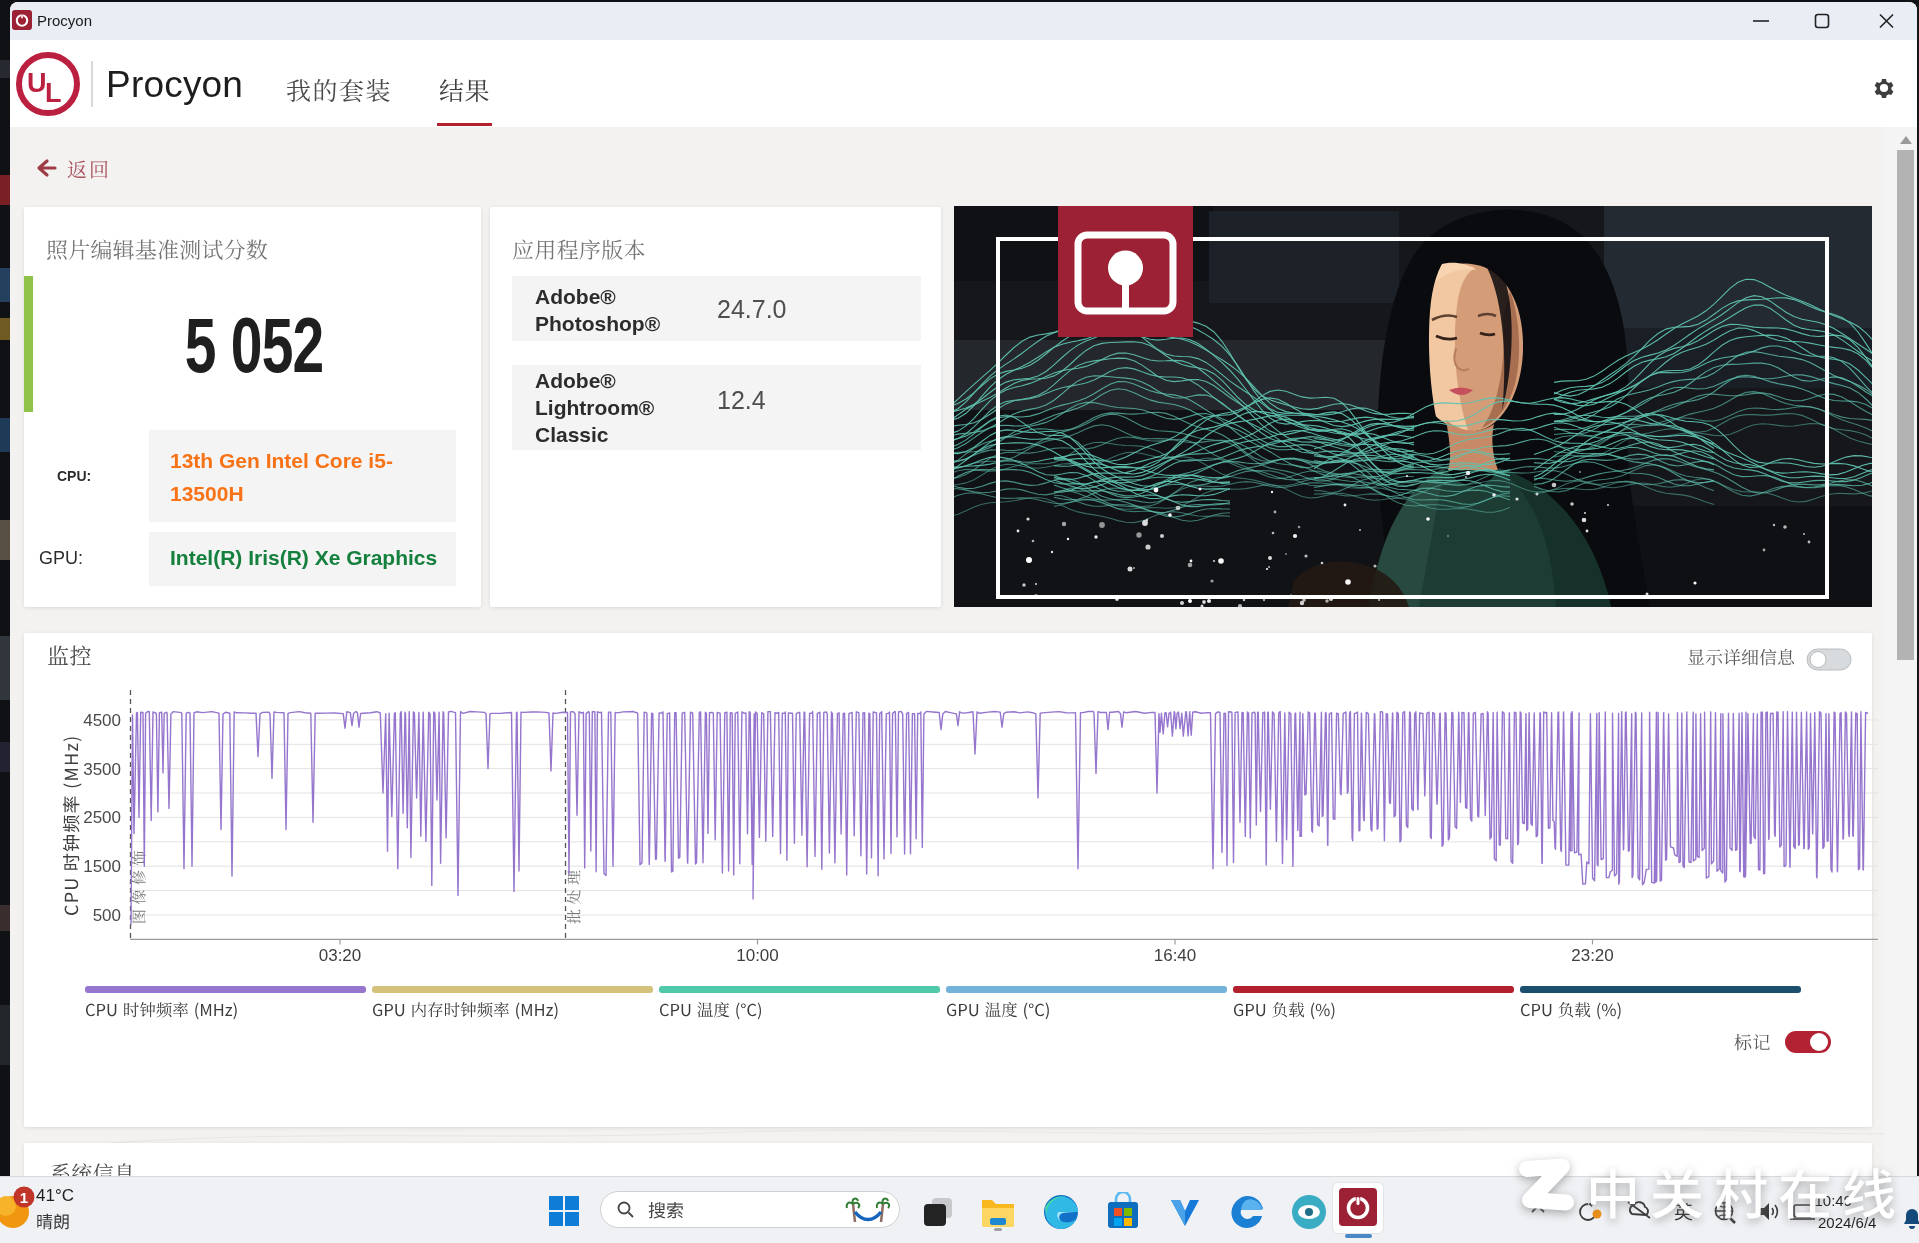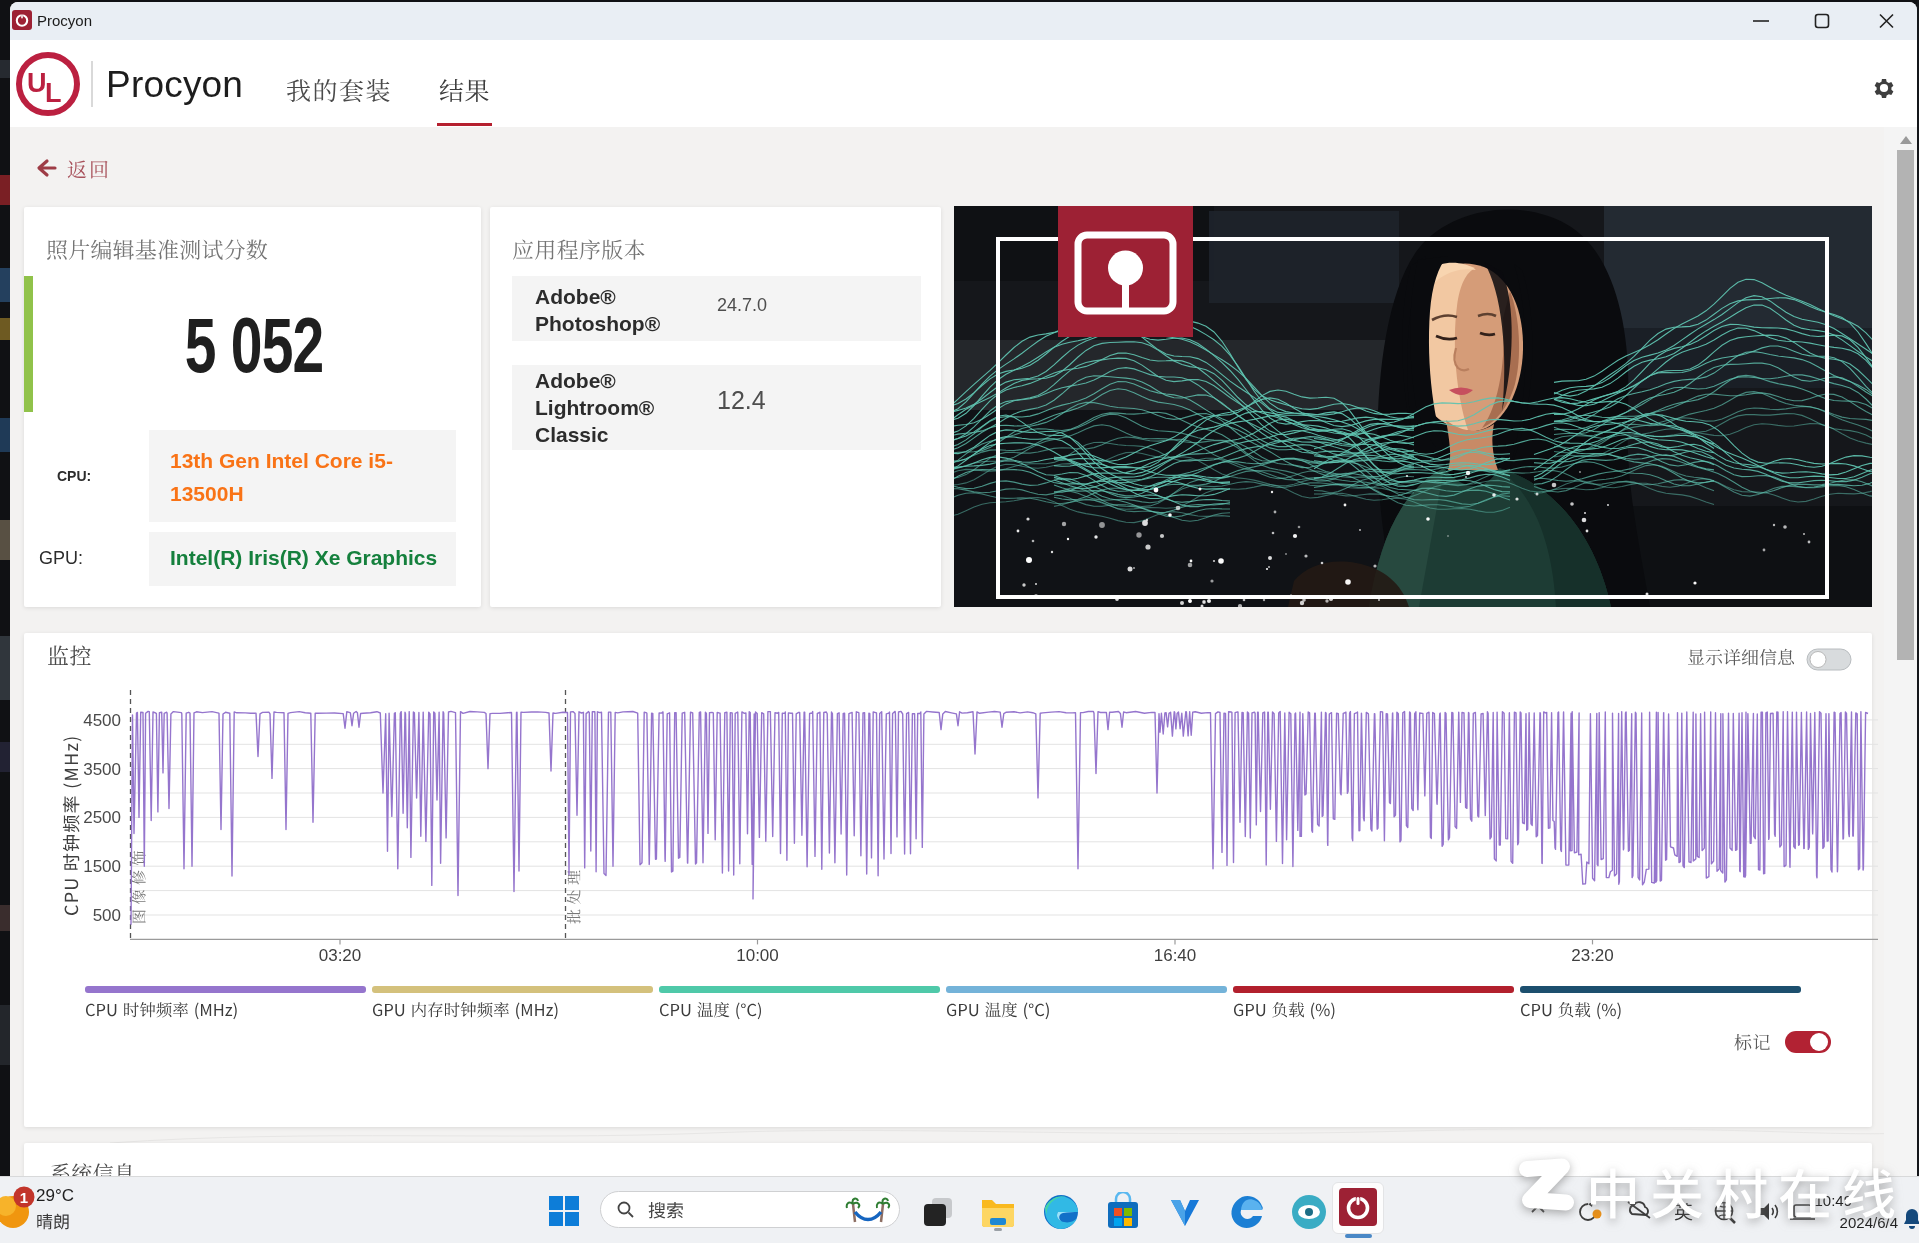--- a/index.html
+++ b/index.html
@@ -63,21 +63,21 @@
 <div class="abs" style="left:170px;top:444px;width:280px;font-size:21px;font-weight:bold;color:#f97316;line-height:33px">13th Gen Intel Core i5-13500H</div>
 <div class="abs" style="left:39px;top:548px;font-size:18px;font-weight:normal;color:#2c2c2c">GPU:</div>
 <div class="graybox" style="left:149px;top:532px;width:307px;height:54px"></div>
 <div class="abs" style="left:170px;top:546px;font-size:21px;font-weight:bold;color:#15803d">Intel(R) Iris(R) Xe Graphics</div>
 <div class="card" style="left:490px;top:207px;width:451px;height:400px"></div>
 <svg class="abs" style="left:490px;top:207px" width="451" height="80" viewBox="0 0 451 80">
     <path transform="translate(22.0,51.0)" d="M10.5 -12.3 10.1 -12.1C11.1 -10.1 12.2 -7.1 12.1 -4.8C13.6 -3.2 14.9 -7.5 10.5 -12.3ZM6.5 -11.2 6.2 -11.0C7.2 -8.9 8.3 -5.7 8.2 -3.3C9.7 -1.7 11.1 -6.2 6.5 -11.2ZM10.0 -18.6 9.8 -18.4C10.6 -17.7 11.8 -16.4 12.2 -15.3C13.7 -14.4 14.7 -17.4 10.0 -18.6ZM19.5 -11.6 17.1 -12.5C16.4 -9.3 14.9 -4.0 13.5 -0.2H4.2L4.4 0.5H20.2C20.5 0.5 20.7 0.4 20.8 0.1C20.1 -0.6 18.9 -1.5 18.9 -1.5L17.8 -0.2H13.9C15.9 -3.8 17.8 -8.4 18.7 -11.3C19.2 -11.3 19.4 -11.4 19.5 -11.6ZM19.1 -16.4 18.0 -15.0H5.1L3.4 -15.8V-9.4C3.4 -5.5 3.2 -1.6 0.9 1.5L1.2 1.7C4.6 -1.3 4.8 -5.8 4.8 -9.4V-14.4H20.5C20.8 -14.4 21.1 -14.5 21.1 -14.7C20.3 -15.4 19.1 -16.4 19.1 -16.4Z M27.4 -11.1H32.7V-6.4H27.3C27.4 -7.7 27.4 -9.0 27.4 -10.2ZM27.4 -11.7V-16.2H32.7V-11.7ZM26.0 -16.9V-10.1C26.0 -5.9 25.7 -1.8 23.1 1.5L23.5 1.7C25.8 -0.4 26.8 -3.1 27.2 -5.8H32.7V1.5H32.9C33.6 1.5 34.1 1.2 34.1 1.1V-5.8H39.8V-0.6C39.8 -0.3 39.7 -0.1 39.2 -0.1C38.8 -0.1 36.4 -0.3 36.4 -0.3V0.0C37.4 0.2 38.0 0.4 38.4 0.6C38.7 0.8 38.8 1.2 38.8 1.6C41.0 1.4 41.2 0.7 41.2 -0.5V-15.9C41.7 -16.0 42.1 -16.2 42.3 -16.4L40.3 -17.8L39.5 -16.9H27.7L26.0 -17.6ZM39.8 -11.1V-6.4H34.1V-11.1ZM39.8 -11.7H34.1V-16.2H39.8Z M52.3 0.3 52.4 0.9H65.5C65.8 0.9 66.0 0.8 66.1 0.6C65.4 -0.1 64.2 -1.0 64.2 -1.0L63.2 0.3H59.9V-3.6H64.5C64.8 -3.6 65.0 -3.7 65.1 -3.9C64.4 -4.6 63.3 -5.4 63.3 -5.4L62.3 -4.2H59.9V-7.6H64.9C65.2 -7.6 65.4 -7.7 65.4 -8.0C64.7 -8.6 63.6 -9.5 63.6 -9.5L62.6 -8.2H53.5L53.7 -7.6H58.4V-4.2H53.7L53.9 -3.6H58.4V0.3ZM54.5 -16.9V-9.9H54.7C55.3 -9.9 55.9 -10.2 55.9 -10.3V-11.0H62.6V-10.1H62.8C63.3 -10.1 64.0 -10.5 64.0 -10.6V-16.1C64.4 -16.1 64.7 -16.3 64.8 -16.5L63.1 -17.8L62.4 -16.9H56.0L54.5 -17.6ZM55.9 -11.7V-16.3H62.6V-11.7ZM51.9 -18.4C50.6 -17.5 47.8 -16.2 45.5 -15.6L45.6 -15.2C46.8 -15.3 48.0 -15.6 49.1 -15.8V-12.0H45.5L45.7 -11.4H48.9C48.2 -8.4 47.0 -5.3 45.3 -3.1L45.5 -2.8C47.0 -4.2 48.2 -5.8 49.1 -7.7V1.7H49.4C50.0 1.7 50.5 1.3 50.5 1.2V-9.5C51.3 -8.7 52.0 -7.6 52.3 -6.7C53.6 -5.7 54.7 -8.4 50.5 -10.1V-11.4H53.4C53.7 -11.4 54.0 -11.5 54.0 -11.7C53.4 -12.4 52.3 -13.2 52.3 -13.2L51.4 -12.0H50.5V-16.2C51.4 -16.4 52.1 -16.7 52.7 -16.9C53.2 -16.7 53.6 -16.7 53.8 -16.9Z M76.6 -18.5 76.4 -18.3C77.3 -17.6 78.4 -16.3 78.7 -15.2C80.3 -14.3 81.4 -17.4 76.6 -18.5ZM86.1 -16.3 85.0 -15.0H71.6L69.8 -15.7V-9.7C69.8 -5.8 69.7 -1.8 67.6 1.5L67.9 1.8C71.1 -1.5 71.3 -6.1 71.3 -9.7V-14.3H87.5C87.8 -14.3 88.0 -14.5 88.0 -14.7C87.3 -15.4 86.1 -16.3 86.1 -16.3ZM75.8 -10.9 75.6 -10.6C77.1 -10.1 79.2 -8.8 80.0 -7.7C80.9 -7.4 81.3 -8.3 80.4 -9.3C81.9 -10.0 83.8 -11.0 84.8 -11.9C85.3 -11.9 85.6 -11.9 85.8 -12.1L84.1 -13.7L83.1 -12.8H73.3L73.5 -12.1H82.8C82.0 -11.3 81.0 -10.3 80.0 -9.6C79.3 -10.2 77.9 -10.7 75.8 -10.9ZM80.1 -0.3V-7.0H85.2C84.7 -6.1 84.0 -4.9 83.5 -4.2L83.8 -4.0C84.8 -4.7 86.2 -5.9 86.9 -6.8C87.4 -6.8 87.6 -6.8 87.8 -7.0L86.2 -8.6L85.2 -7.6H72.0L72.2 -7.0H78.7V-0.3C78.7 -0.0 78.6 0.1 78.1 0.1C77.6 0.1 75.2 -0.1 75.2 -0.1V0.2C76.3 0.4 76.9 0.5 77.2 0.7C77.5 1.0 77.7 1.3 77.7 1.7C79.8 1.5 80.1 0.8 80.1 -0.3Z M99.8 -16.5V-9.6C99.8 -5.6 99.5 -1.6 97.1 1.5L97.4 1.7C100.9 -1.3 101.2 -5.8 101.2 -9.7V-10.9H102.1C102.5 -7.9 103.3 -5.4 104.4 -3.4C103.1 -1.5 101.3 0.2 99.1 1.5L99.3 1.8C101.7 0.7 103.6 -0.7 105.0 -2.4C106.1 -0.7 107.5 0.7 109.3 1.7C109.6 1.1 110.1 0.7 110.7 0.7L110.7 0.5C108.7 -0.4 107.1 -1.7 105.8 -3.3C107.4 -5.5 108.3 -8.1 109.0 -10.7C109.5 -10.8 109.7 -10.8 109.9 -11.0L108.4 -12.4L107.4 -11.5H101.2V-15.9C103.4 -15.9 106.6 -16.3 109.0 -16.8C109.3 -16.6 109.5 -16.6 109.8 -16.7L108.4 -18.3C106.0 -17.5 103.3 -16.8 101.1 -16.4L99.8 -17.0ZM93.5 -17.5 91.4 -17.7V-7.1C91.4 -3.5 91.1 -0.9 89.9 1.5L90.3 1.7C92.2 -0.6 92.7 -3.4 92.7 -7.0H95.5V1.5H95.7C96.2 1.5 96.9 1.2 96.9 1.0V-6.8C97.3 -6.8 97.7 -7.0 97.8 -7.2L96.1 -8.5L95.3 -7.7H92.7V-11.3H98.7C99.0 -11.3 99.3 -11.4 99.3 -11.6C98.7 -12.2 97.8 -13.0 97.8 -13.0L96.9 -11.9H96.5V-17.5C97.1 -17.6 97.3 -17.8 97.3 -18.1L95.2 -18.3V-11.9H92.7V-16.9C93.3 -17.0 93.4 -17.2 93.5 -17.5ZM105.1 -4.4C103.9 -6.2 103.0 -8.4 102.6 -10.9H107.5C107.1 -8.6 106.2 -6.3 105.1 -4.4Z M129.9 -15.0 128.8 -13.6H123.2V-17.6C123.8 -17.7 124.0 -17.9 124.0 -18.2L121.7 -18.5V-13.6H113.0L113.2 -12.9H120.6C119.0 -8.7 116.0 -4.5 112.2 -1.6L112.5 -1.4C116.7 -3.8 119.8 -7.4 121.7 -11.4V-3.8H116.9L117.1 -3.1H121.7V1.7H122.0C122.6 1.7 123.2 1.4 123.2 1.2V-3.1H127.6C127.9 -3.1 128.1 -3.2 128.2 -3.5C127.4 -4.2 126.3 -5.2 126.3 -5.2L125.2 -3.8H123.2V-12.9C124.9 -8.2 127.8 -4.3 131.1 -2.1C131.3 -2.8 131.9 -3.3 132.5 -3.3L132.6 -3.6C129.2 -5.3 125.6 -8.9 123.6 -12.9H131.4C131.7 -12.9 131.9 -13.0 132.0 -13.3C131.2 -14.0 129.9 -15.0 129.9 -15.0Z" fill="#757575"></path>
   </svg>
 <div class="graybox" style="left:512px;top:276px;width:409px;height:65px"></div>
 <div class="abs" style="left:535px;top:283px;font-size:21px;font-weight:bold;color:#2c2c2c;line-height:27px">Adobe®<br>Photoshop®</div>
-<div class="abs" style="left:717px;top:295px;font-size:18px;color:#4e4e4e">24.7.0</div>
+<div class="abs" style="left:717px;top:295px;font-size:25px;color:#4e4e4e">24.7.0</div>
 <div class="graybox" style="left:512px;top:365px;width:409px;height:85px"></div>
 <div class="abs" style="left:535px;top:367px;font-size:21px;font-weight:bold;color:#2c2c2c;line-height:27px">Adobe®<br>Lightroom®<br>Classic</div>
 <div class="abs" style="left:717px;top:386px;font-size:25px;color:#4e4e4e">12.4</div>
 <svg class="abs" style="left:954px;top:206px" width="918" height="401" viewBox="0 0 918 401">
     <rect width="918" height="401" fill="#15171b"></rect>
     <rect x="0" y="0" width="260" height="75" fill="#0f1114"></rect>
     <rect x="255" y="5" width="190" height="92" fill="#1e232b" opacity="0.9"></rect>
     <rect x="650" y="0" width="268" height="122" fill="#242b34" opacity="0.95"></rect>
     <rect x="650" y="122" width="268" height="60" fill="#1a1f26"></rect>
     <rect x="0" y="134" width="435" height="70" fill="#26292e" opacity="0.9"></rect>
@@ -355,21 +355,21 @@
   </svg>
 <div class="abs" style="left:1897px;top:150px;width:17px;height:510px;background:#b3b3b3"></div>
 <div class="abs" style="left:1917px;top:0;width:2px;height:1176px;background:#14161a"></div>
 <div class="abs" style="left:0;top:1176px;width:1919px;height:67px;background:#eff1f4;border-top:1px solid #d8d9da"></div>
 <svg class="abs" style="left:0;top:1184px" width="50" height="56" viewBox="0 0 50 56">
     <circle cx="13" cy="28" r="16" fill="#f0960f"></circle>
     <circle cx="6" cy="22" r="10" fill="#f7b32a"></circle>
     <circle cx="24" cy="13" r="10.5" fill="#c2352b"></circle>
     <text x="24" y="18.5" text-anchor="middle" font-size="15" font-weight="bold" fill="#fff" font-family="Liberation Sans">1</text>
   </svg>
-<div class="abs" style="left:36px;top:1186px;font-size:17px;color:#1f1f1f">29°C</div>
+<div class="abs" style="left:36px;top:1186px;font-size:17px;color:#1f1f1f">41°C</div>
 <svg class="abs" style="left:36px;top:1209px" width="60" height="26" viewBox="0 0 60 26">
     <path transform="translate(0.0,19.0)" d="M4.5 -7.0V-3.1H2.4V-7.0ZM4.5 -8.2H2.4V-12.0H4.5ZM1.3 -13.1V-0.6H2.4V-2.0H5.6V-13.1ZM10.7 -14.3V-12.9H6.8V-11.9H10.7V-10.9H7.3V-9.9H10.7V-8.8H6.4V-7.8H16.3V-8.8H12.0V-9.9H15.7V-10.9H12.0V-11.9H16.0V-12.9H12.0V-14.3ZM14.0 -5.8V-4.5H8.8V-5.8ZM7.6 -6.8V1.3H8.8V-1.4H14.0V0.0C14.0 0.2 14.0 0.3 13.8 0.3C13.6 0.3 12.9 0.3 12.1 0.3C12.2 0.6 12.4 1.0 12.4 1.3C13.5 1.3 14.2 1.3 14.7 1.2C15.1 1.0 15.2 0.7 15.2 0.0V-6.8ZM8.8 -3.6H14.0V-2.3H8.8Z M31.3 -8.3V-5.4H27.8C27.8 -6.0 27.8 -6.6 27.8 -7.2V-8.3ZM31.3 -9.5H27.8V-12.3H31.3ZM26.6 -13.5V-7.2C26.6 -4.7 26.5 -1.6 24.9 0.7C25.2 0.8 25.7 1.1 25.9 1.4C27.0 -0.2 27.5 -2.2 27.7 -4.2H31.3V-0.4C31.3 -0.1 31.2 -0.0 31.0 -0.0C30.7 -0.0 29.9 -0.0 29.0 -0.1C29.2 0.3 29.4 0.9 29.4 1.2C30.7 1.2 31.5 1.2 31.9 1.0C32.4 0.8 32.6 0.4 32.6 -0.4V-13.5ZM20.7 -13.9C21.0 -13.4 21.3 -12.8 21.5 -12.3H18.6V-1.3C18.6 -0.5 18.2 -0.1 17.9 0.1C18.1 0.3 18.5 0.8 18.6 1.1C19.0 0.8 19.5 0.5 23.5 -1.2C23.7 -0.7 23.9 -0.3 24.0 0.1L25.2 -0.4C24.8 -1.6 23.8 -3.4 22.9 -4.8L21.8 -4.3C22.2 -3.7 22.6 -3.0 23.0 -2.3L19.8 -1.0V-5.3H25.2V-12.3H22.9C22.7 -12.8 22.3 -13.6 21.9 -14.2ZM19.8 -8.3H24.0V-6.5H19.8ZM19.8 -9.4V-11.1H24.0V-9.4Z" fill="#3c3c3c"></path>
   </svg>
 <svg class="abs" style="left:548px;top:1195px" width="32" height="32" viewBox="0 0 32 32">
     <rect x="1" y="1" width="14" height="14" fill="#0d7dd8"></rect>
     <rect x="17" y="1" width="14" height="14" fill="#0d7dd8"></rect>
     <rect x="1" y="17" width="14" height="14" fill="#0d7dd8"></rect>
     <rect x="17" y="17" width="14" height="14" fill="#0d7dd8"></rect>
   </svg>
 <div class="abs" style="left:600px;top:1191px;width:300px;height:37px;background:#fff;border:1px solid #cfd0d2;border-radius:19px"></div>
@@ -441,21 +441,21 @@
     <path transform="translate(146.0,21.0)" d="M8.7 -11.9V-9.7H3.0V-5.3H1.1V-3.9H8.2C7.4 -2.2 5.5 -0.7 0.7 0.4C1.0 0.7 1.4 1.3 1.6 1.6C6.6 0.4 8.7 -1.4 9.6 -3.4C11.1 -0.7 13.7 0.9 17.5 1.6C17.7 1.2 18.1 0.6 18.4 0.3C14.7 -0.2 12.2 -1.6 10.8 -3.9H18.0V-5.3H16.1V-9.7H10.2V-11.9ZM4.4 -5.3V-8.5H8.7V-6.7C8.7 -6.2 8.7 -5.7 8.6 -5.3ZM14.6 -5.3H10.1C10.1 -5.7 10.2 -6.2 10.2 -6.6V-8.5H14.6ZM12.2 -16.0V-14.2H6.7V-16.0H5.3V-14.2H1.3V-12.9H5.3V-10.9H6.7V-12.9H12.2V-10.9H13.6V-12.9H17.6V-14.2H13.6V-16.0Z" fill="#2e2e2e"></path>
     <circle cx="196" cy="13" r="8.5" stroke="#3c3c3c" stroke-width="1.7" fill="none"></circle>
     <path d="M188 13 h17 M196 4.5 v17 M190.5 7.5 a11 11 0 0 0 11 0 M190.5 18.5 a11 11 0 0 1 11 0" stroke="#3c3c3c" stroke-width="1.3" fill="none"></path>
     <path d="M199 17 l8 8" stroke="#3c3c3c" stroke-width="2.5"></path>
     <path d="M232 10 v7 h4 l5 5 v-17 l-5 5 Z" fill="#3c3c3c"></path>
     <path d="M244 10 a6 6 0 0 1 0 7 M247 7 a10 10 0 0 1 0 13" stroke="#3c3c3c" stroke-width="1.6" fill="none"></path>
     <rect x="266" y="7" width="17" height="12" rx="2" stroke="#3c3c3c" stroke-width="1.7" fill="none"></rect>
     <path d="M262 21 h25" stroke="#3c3c3c" stroke-width="1.7"></path>
   </svg>
 <div class="abs" style="left:1790px;top:1192px;width:62px;text-align:right;font-size:15px;color:#1f1f1f">10:49</div>
-<div class="abs" style="left:1818px;top:1214px;width:80px;text-align:right;font-size:15px;color:#1f1f1f">2024/6/4</div>
+<div class="abs" style="left:1818px;top:1214px;width:80px;text-align:left;font-size:15px;color:#1f1f1f">2024/6/4</div>
 <svg class="abs" style="left:1902px;top:1207px" width="20" height="24" viewBox="0 0 20 24">
     <path d="M10 2 a6 6 0 0 1 6 6 v5 l2 4 H2 l2 -4 V8 a6 6 0 0 1 6 -6 Z" fill="#15497c"></path>
     <path d="M7 19 a3 3 0 0 0 6 0" fill="#15497c"></path>
   </svg>
 <svg class="abs" style="left:1500px;top:1130px;filter:drop-shadow(0 3px 5px rgba(120,120,120,.6))" width="419" height="113" viewBox="0 0 419 113">
     <g fill="#fff">
       <path d="M27 39 L62 36.5 L30 70 L66 72.5" fill="none" stroke="#fff" stroke-width="16" stroke-linejoin="round" stroke-linecap="round"></path>
       <path transform="translate(86.0,84.0)" d="M24.2 -45.6V-36.1H5.0V-9.6H10.1V-12.9H24.2V4.5H29.5V-12.9H43.7V-9.9H49.0V-36.1H29.5V-45.6ZM10.1 -17.9V-31.1H24.2V-17.9ZM43.7 -17.9H29.5V-31.1H43.7Z M75.6 -43.1C77.7 -40.4 79.8 -36.9 80.8 -34.3H70.9V-29.3H88.4V-22.5L88.3 -20.6H67.5V-15.6H87.3C85.4 -10.1 80.1 -4.5 66.2 -0.1C67.6 1.1 69.2 3.3 69.9 4.5C83.1 0.1 89.3 -5.7 92.1 -11.6C96.6 -3.9 103.3 1.5 112.7 4.2C113.5 2.7 115.1 0.4 116.3 -0.8C106.6 -3.0 99.5 -8.3 95.4 -15.6H114.7V-20.6H94.2L94.2 -22.5V-29.3H111.8V-34.3H101.9C103.7 -37.1 105.7 -40.5 107.5 -43.6L101.9 -45.5C100.6 -42.1 98.3 -37.6 96.2 -34.3H82.2L85.6 -36.2C84.6 -38.8 82.3 -42.5 79.9 -45.3Z M154.8 -22.5C157.6 -18.4 160.3 -13.0 161.3 -9.4L165.9 -11.8C164.9 -15.3 161.9 -20.6 159.0 -24.5ZM169.5 -45.5V-34.3H154.0V-29.4H169.5V-2.1C169.5 -1.1 169.1 -0.8 168.1 -0.8C167.0 -0.8 163.6 -0.7 160.1 -0.9C160.8 0.6 161.6 3.1 161.9 4.5C166.6 4.6 170.0 4.4 172.0 3.6C174.0 2.7 174.7 1.2 174.7 -2.1V-29.4H180.4V-34.3H174.7V-45.5ZM139.7 -45.6V-34.2H130.6V-29.3H139.1C137.1 -22.2 133.2 -14.4 129.3 -9.9C130.2 -8.6 131.4 -6.5 131.9 -5.1C134.8 -8.5 137.6 -14.0 139.7 -19.7V4.5H144.7V-19.2C146.6 -16.6 148.7 -13.7 149.7 -11.8L152.9 -16.1C151.7 -17.6 146.5 -23.4 144.7 -25.2V-29.3H152.4V-34.2H144.7V-45.6Z M212.6 -45.6C211.9 -43.0 211.0 -40.3 209.9 -37.6H195.2V-32.7H207.7C204.3 -26.0 199.7 -20.0 193.7 -15.9C194.5 -14.7 195.7 -12.5 196.3 -11.1C198.3 -12.5 200.2 -14.1 201.9 -15.8V4.4H207.1V-21.8C209.6 -25.2 211.7 -28.8 213.5 -32.7H242.9V-37.6H215.6C216.5 -39.8 217.3 -42.1 218.0 -44.3ZM224.0 -30.1V-20.3H212.3V-15.6H224.0V-1.5H210.2V3.2H242.8V-1.5H229.2V-15.6H240.7V-20.3H229.2V-30.1Z M258.8 -3.3 259.8 1.6C264.9 -0.1 271.4 -2.2 277.7 -4.2L277.0 -8.4C270.2 -6.5 263.3 -4.4 258.8 -3.3ZM294.1 -42.1C296.6 -40.7 299.8 -38.6 301.4 -37.0L304.4 -40.2C302.8 -41.6 299.5 -43.6 297.0 -44.8ZM259.9 -22.6C260.8 -23.1 262.0 -23.3 267.8 -24.0C265.7 -21.0 263.8 -18.6 262.9 -17.7C261.2 -15.6 260.0 -14.4 258.7 -14.1C259.3 -12.8 260.1 -10.5 260.3 -9.6C261.5 -10.3 263.5 -10.8 276.9 -13.5C276.8 -14.5 276.8 -16.5 277.0 -17.8L267.2 -16.1C271.2 -20.7 275.0 -26.2 278.2 -31.8L274.0 -34.5C273.0 -32.5 271.9 -30.4 270.7 -28.5L264.9 -28.0C268.0 -32.4 271.1 -37.9 273.3 -43.2L268.5 -45.5C266.5 -39.1 262.6 -32.3 261.5 -30.6C260.3 -28.8 259.3 -27.6 258.3 -27.4C258.9 -26.0 259.7 -23.6 259.9 -22.6ZM303.3 -18.9C301.4 -15.9 298.8 -13.1 295.9 -10.6C295.1 -13.2 294.5 -16.1 294.0 -19.4L307.2 -21.9L306.4 -26.4L293.4 -24.0C293.2 -26.0 292.9 -28.1 292.8 -30.2L305.7 -32.2L304.9 -36.7L292.5 -34.8C292.3 -38.3 292.2 -42.0 292.3 -45.7H287.3C287.3 -41.8 287.4 -37.9 287.6 -34.1L279.3 -32.8L280.2 -28.2L287.9 -29.4C288.0 -27.3 288.2 -25.2 288.5 -23.1L278.2 -21.2L279.1 -16.6L289.1 -18.5C289.8 -14.4 290.6 -10.7 291.5 -7.5C287.1 -4.5 281.9 -2.2 276.4 -0.5C277.6 0.6 278.9 2.4 279.5 3.7C284.4 1.9 289.0 -0.3 293.3 -3.0C295.4 1.7 298.3 4.4 302.0 4.4C305.9 4.4 307.4 2.7 308.3 -3.6C307.1 -4.2 305.6 -5.2 304.5 -6.4C304.3 -1.8 303.8 -0.5 302.5 -0.5C300.6 -0.5 298.9 -2.5 297.4 -5.9C301.5 -9.1 304.9 -12.7 307.6 -16.9Z" fill="#fff"></path>
     </g>
   </svg>

